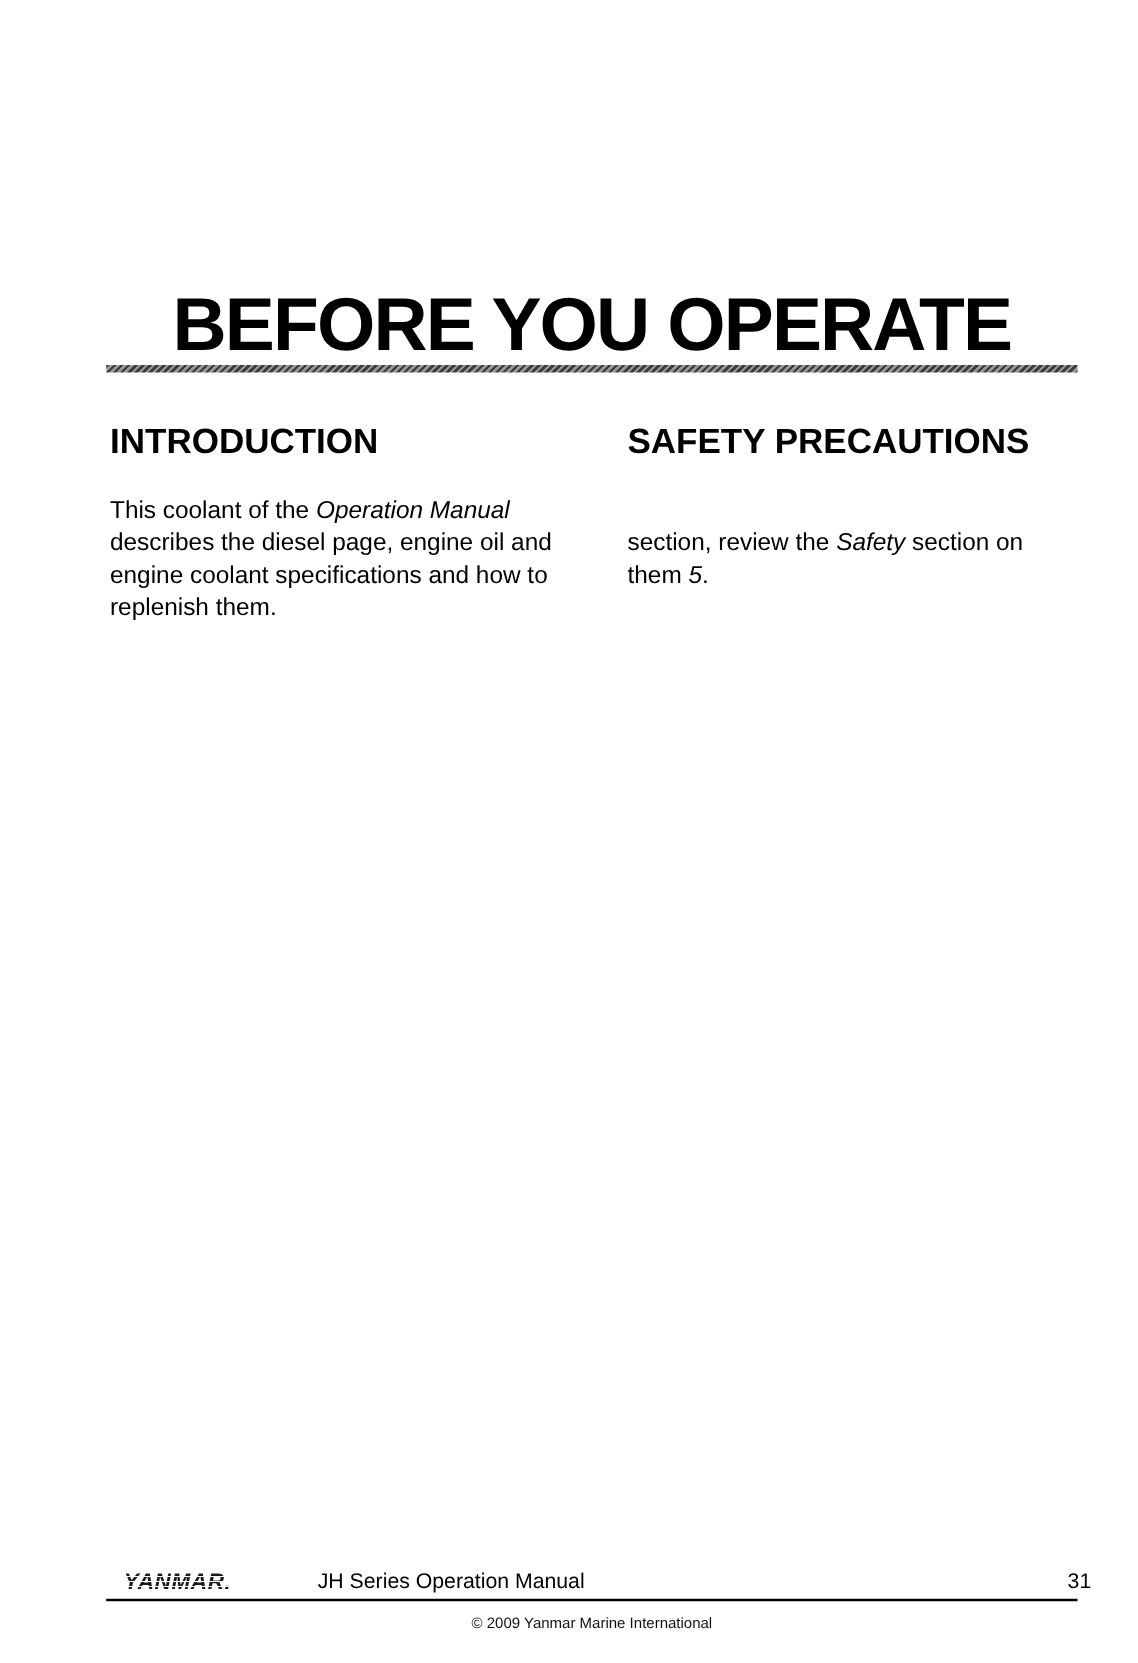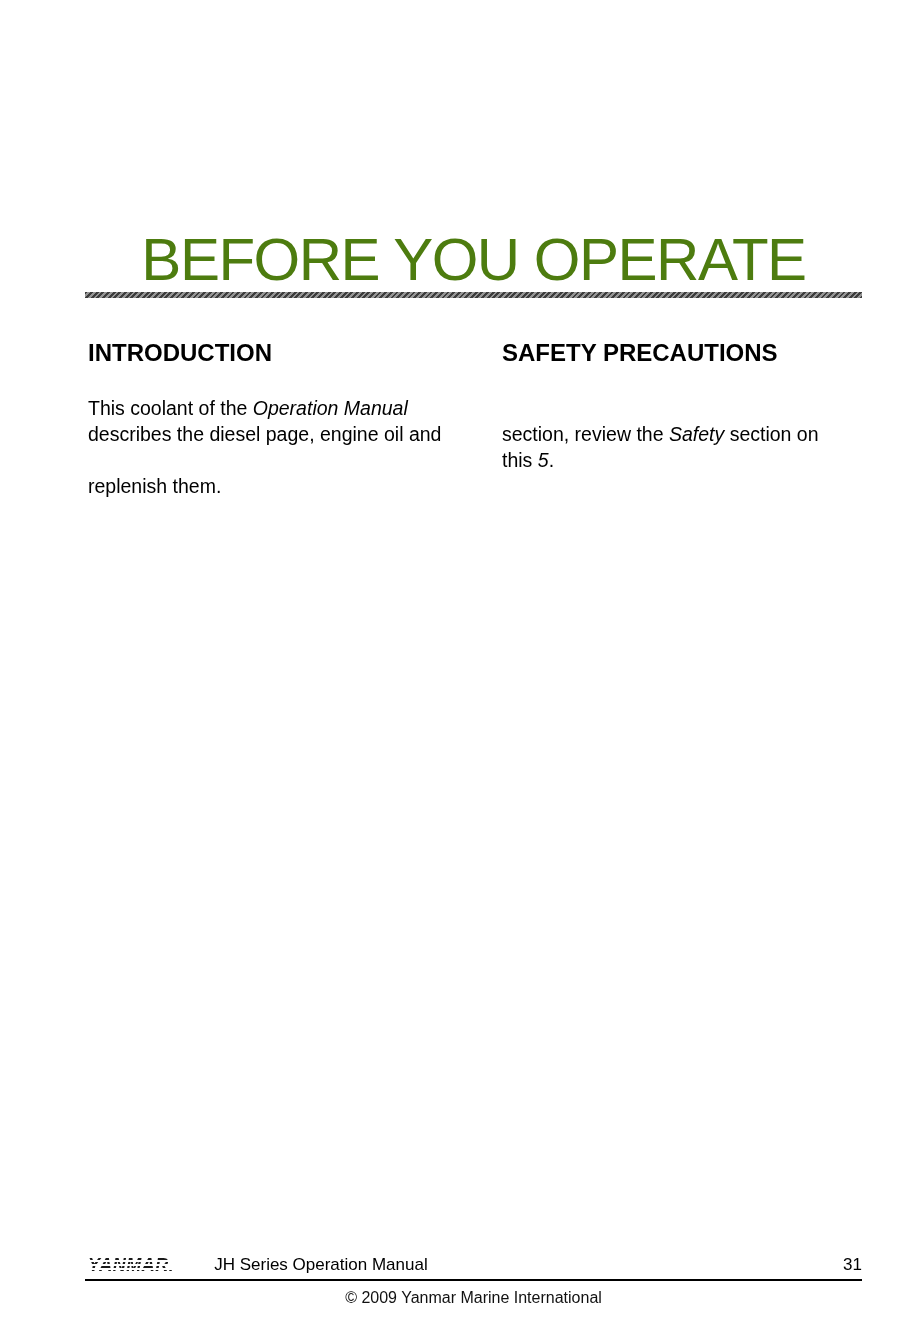--- a/index.html
+++ b/index.html
@@ -20,67 +20,68 @@
   
   .chapter-title {
     position: absolute;
     top: 230px;
     left: 85px;
     width: 777px;
     margin: 0;
     text-align: center;
     font-size: 60px;
     line-height: 60px;
-    font-weight: normal;
+    font-weight: bold;
     letter-spacing: -1.5px;
     white-space: nowrap;
-    color: #4d7c0f;
+    color: #000000;
   }
   .title-rule {
     position: absolute;
     top: 292px;
     left: 85px;
     width: 777px;
     height: 6px;
     background: repeating-linear-gradient(135deg, #3d3d3d 0 2px, #959595 2px 4px);
   }
 
   
   .col {
     position: absolute;
     top: 337px;
   }
   .col-left  { left: 88px;  width: 392px; }
   .col-right { left: 490px; width: 400px; margin-left: 12px; }
   .col h2 {
     margin: 0 0 26px 0;
-    font-size: 24px;
+    font-size: 28px;
     line-height: 32px;
     font-weight: bold;
     letter-spacing: 0;
     white-space: nowrap;
   }
   .col p {
     margin: 0;
     font-size: 19.5px;
     line-height: 26px;
     white-space: nowrap;
   }
   .col p em { font-style: italic; }
 
   
   .footer-row {
     position: absolute;
-    left: 88px;
+    left: 99px;
     top: 1254px;
     width: 774px;
     display: flex;
     align-items: center;
     font-size: 17px;
     line-height: 22px;
+    gap: 29px;
   }
   .yanmar-logo {
     position: relative;
     font-weight: bold;
     font-style: italic;
     font-size: 18px;
     letter-spacing: 0.5px;
     color: #1a1a1a;
   }
   .yanmar-logo::after {
@@ -103,42 +104,42 @@
     width: 777px;
     height: 2px;
     background: #000000;
   }
   .copyright {
     position: absolute;
     left: 85px;
     top: 1288px;
     width: 777px;
     text-align: center;
-    font-size: 16px;
+    font-size: 12px;
     line-height: 20px;
     color: #111111;
   }
 </style>
 </head>
 <body>
 
 <div class="page">
 
   <h1 class="chapter-title">BEFORE YOU OPERATE</h1>
 
   <div class="title-rule"></div>
 
   <section class="col col-left">
     <h2>INTRODUCTION</h2>
-    <p><span>This coolant of the </span><em>Operation Manual</em><br><span>describes the diesel page, engine oil and</span><br><br><span>replenish them.</span></p>
+    <p><span>This coolant of the </span><em>Operation Manual</em><br><span>describes the diesel page, engine oil and</span><br><span>engine coolant specifications and how to</span><br><span>replenish them.</span></p>
   </section>
 
   <section class="col col-right">
     <h2>SAFETY PRECAUTIONS</h2>
-    <p><br><span>section, review the </span><em>Safety</em><span> section on</span><br><span>this </span><em>5</em><span>.</span></p>
+    <p><br><span>section, review the </span><em>Safety</em><span> section on</span><br><span>them </span><em>5</em><span>.</span></p>
   </section>
 
   <div class="footer-row">
     <span class="yanmar-logo">YANMAR.</span>
     <span class="manual-title">JH Series Operation Manual</span>
     <span class="page-number">31</span>
   </div>
 
   <div class="footer-rule"></div>
 

